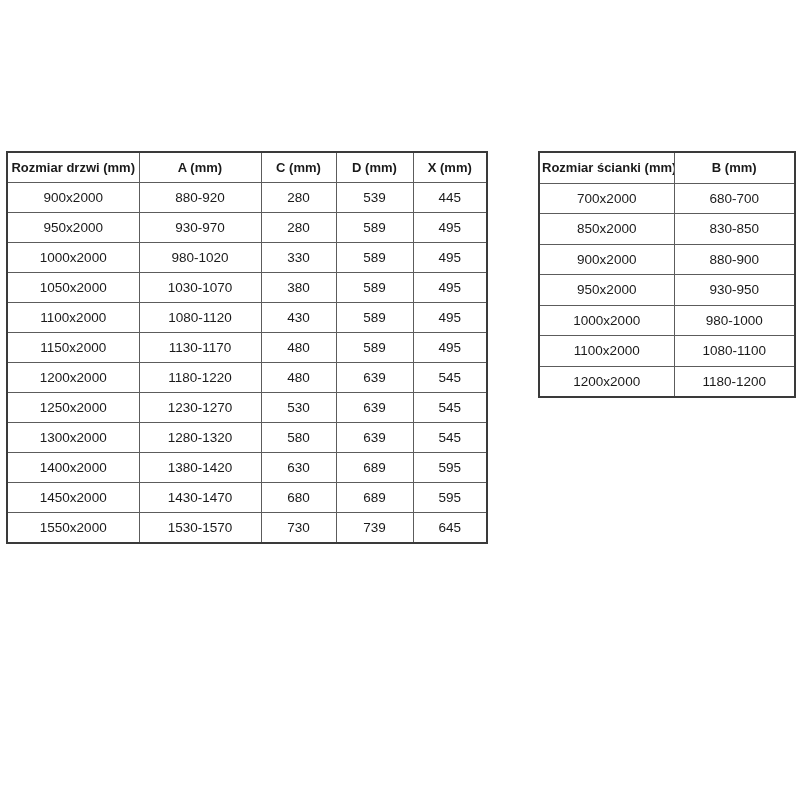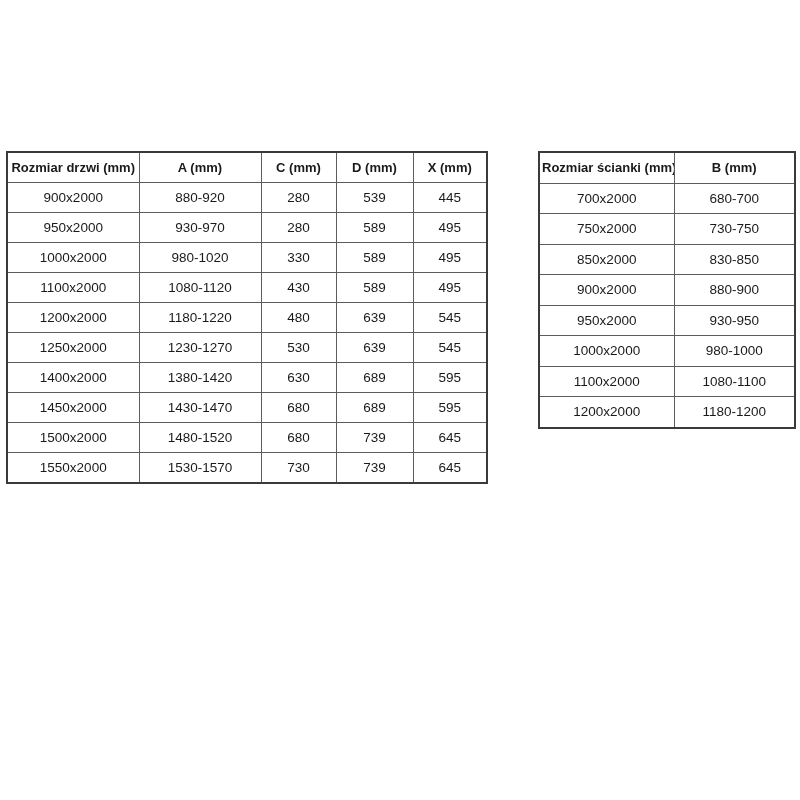--- a/index.html
+++ b/index.html
@@ -92,60 +92,74 @@
           <td>495</td>
         </tr>
         <tr>
           <td>1000x2000</td>
           <td>980-1020</td>
           <td>330</td>
           <td>589</td>
           <td>495</td>
         </tr>
         <tr>
+          <td>1050x2000</td>
+          <td>1030-1070</td>
+          <td>380</td>
+          <td>589</td>
+          <td>495</td>
+        </tr>
+        <tr>
           <td>1100x2000</td>
           <td>1080-1120</td>
           <td>430</td>
+          <td>589</td>
+          <td>495</td>
+        </tr>
+        <tr>
+          <td>1150x2000</td>
+          <td>1130-1170</td>
+          <td>480</td>
           <td>589</td>
           <td>495</td>
         </tr>
         <tr>
           <td>1200x2000</td>
           <td>1180-1220</td>
           <td>480</td>
           <td>639</td>
           <td>545</td>
         </tr>
         <tr>
           <td>1250x2000</td>
           <td>1230-1270</td>
           <td>530</td>
           <td>639</td>
           <td>545</td>
         </tr>
         <tr>
+          <td>1300x2000</td>
+          <td>1280-1320</td>
+          <td>580</td>
+          <td>639</td>
+          <td>545</td>
+        </tr>
+        <tr>
           <td>1400x2000</td>
           <td>1380-1420</td>
           <td>630</td>
           <td>689</td>
           <td>595</td>
         </tr>
         <tr>
           <td>1450x2000</td>
           <td>1430-1470</td>
           <td>680</td>
           <td>689</td>
           <td>595</td>
-        </tr>
-        <tr>
-          <td>1500x2000</td>
-          <td>1480-1520</td>
-          <td>680</td>
-          <td>739</td>
-          <td>645</td>
         </tr>
         <tr>
           <td>1550x2000</td>
           <td>1530-1570</td>
           <td>730</td>
           <td>739</td>
           <td>645</td>
         </tr>
       </tbody>
   </table>
@@ -160,24 +174,20 @@
           <th>Rozmiar ścianki (mm)</th>
           <th>B (mm)</th>
         </tr>
       </thead>
     <tbody>
         <tr>
           <td>700x2000</td>
           <td>680-700</td>
         </tr>
         <tr>
-          <td>750x2000</td>
-          <td>730-750</td>
-        </tr>
-        <tr>
           <td>850x2000</td>
           <td>830-850</td>
         </tr>
         <tr>
           <td>900x2000</td>
           <td>880-900</td>
         </tr>
         <tr>
           <td>950x2000</td>
           <td>930-950</td>

